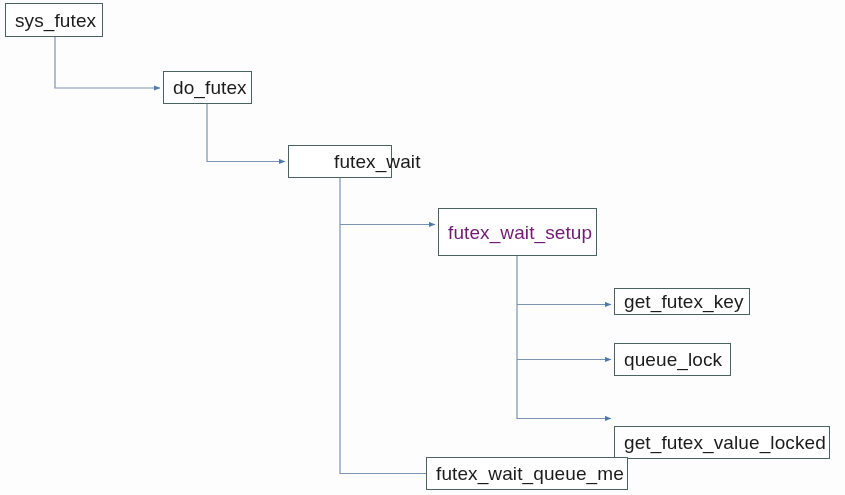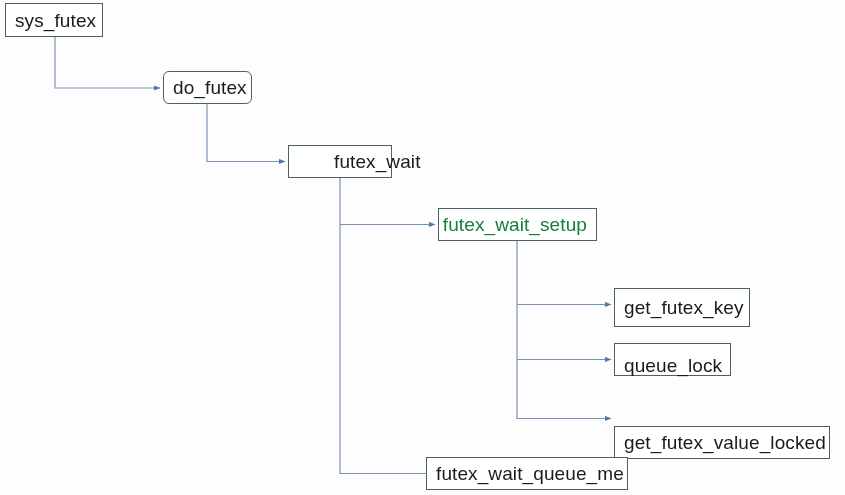--- a/index.html
+++ b/index.html
@@ -81,37 +81,37 @@
 
     <path d="M517,359.5 L611,359.5" fill="none" stroke="#7d93b4" stroke-width="1.2" marker-end="url(#arrowhead)"></path>
 
     <path d="M517,418.5 L611,418.5" fill="none" stroke="#7d93b4" stroke-width="1.2" marker-end="url(#arrowhead)"></path>
   </svg>
 
   <div class="node" style="left: 5px; top: 3px; width: 98px; height: 34px; border-color: rgb(74, 99, 96); background: rgb(255, 255, 255); color: rgb(27, 27, 27); text-align: right;">
     <span class="node-label">sys_futex</span>
   </div>
 
-  <div class="node" style="left: 163px; top: 71px; width: 89px; height: 33px; border-color: rgb(74, 99, 96); background: rgb(255, 255, 255); color: rgb(27, 27, 27); border-radius: 6px;">
+  <div class="node" style="left: 163px; top: 71px; width: 89px; height: 33px; border-color: rgb(74, 99, 96); background: rgb(255, 255, 255); color: rgb(27, 27, 27);">
     <span class="node-label">do_futex</span>
   </div>
 
   <div class="node" style="left: 288px; top: 145px; width: 104px; height: 33px; border-color: rgb(74, 99, 96); background: rgb(255, 255, 255); color: rgb(27, 27, 27); padding-left: 45px;">
     <span class="node-label">futex_wait</span>
   </div>
 
-  <div class="node" style="left: 438px; top: 208px; width: 159px; height: 33px; border-color: rgb(74, 99, 96); background: rgb(255, 255, 255); color: #15803d; justify-content: flex-end;">
+  <div class="node" style="left: 438px; top: 208px; width: 159px; height: 48px; border-color: rgb(74, 99, 96); background: rgb(255, 255, 255); color: #701a75;">
     <span class="node-label">futex_wait_setup</span>
   </div>
 
-  <div class="node" style="left: 614px; top: 288px; width: 136px; height: 39px; border-color: rgb(74, 99, 96); background: rgb(255, 255, 255); color: rgb(27, 27, 27);">
+  <div class="node" style="left: 614px; top: 288px; width: 136px; height: 27px; border-color: rgb(74, 99, 96); background: rgb(255, 255, 255); color: rgb(27, 27, 27);">
     <span class="node-label">get_futex_key</span>
   </div>
 
-  <div class="node" style="left: 614px; top: 343px; width: 117px; height: 33px; border-color: rgb(74, 99, 96); background: rgb(255, 255, 255); color: rgb(27, 27, 27); align-items: flex-end;">
+  <div class="node" style="left: 614px; top: 343px; width: 117px; height: 33px; border-color: rgb(74, 99, 96); background: rgb(255, 255, 255); color: rgb(27, 27, 27);">
     <span class="node-label">queue_lock</span>
   </div>
 
   <div class="node" style="left: 614px; top: 402px; width: 216px; height: 33px; border-color: rgb(74, 99, 96); background: rgb(255, 255, 255); color: rgb(27, 27, 27); margin-top: 24px;">
     <span class="node-label">get_futex_value_locked</span>
   </div>
 
   <div class="node" style="left: 426px; top: 457px; width: 202px; height: 33px; border-color: rgb(74, 99, 96); background: rgb(255, 255, 255); color: rgb(27, 27, 27);">
     <span class="node-label">futex_wait_queue_me</span>
   </div>

